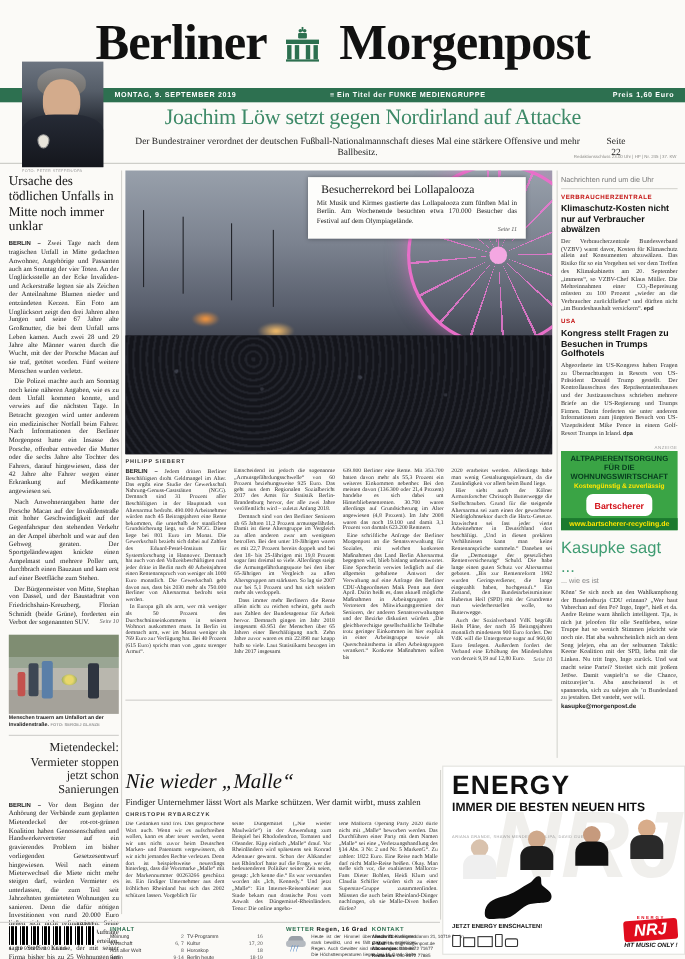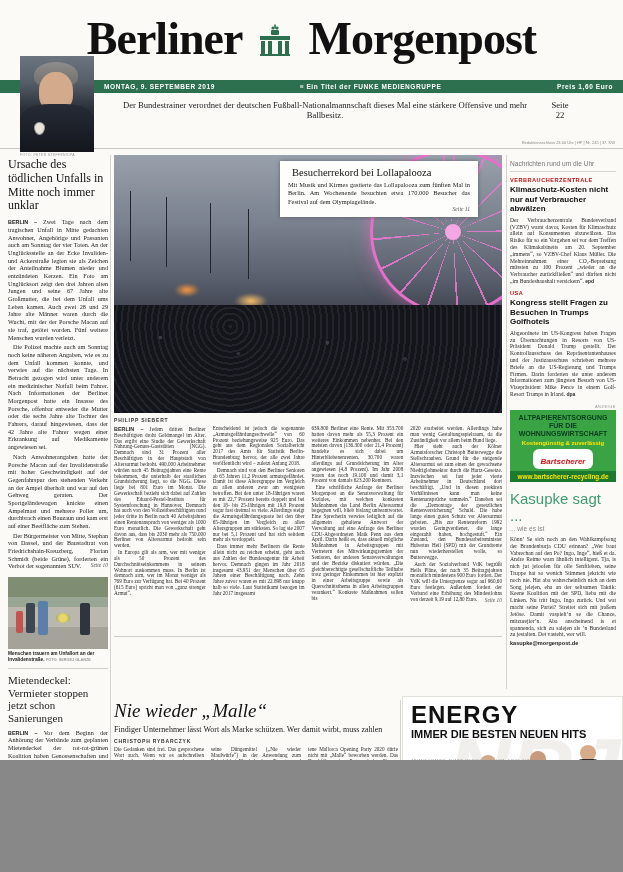--- a/index.html
+++ b/index.html
@@ -1,16 +1,16 @@
 <!DOCTYPE html>
 <html lang="de"><head>
 <meta charset="utf-8">
 <style>
   html,body{margin:0;padding:0;background:#888;}
-  .page{position:relative;width:623px;height:760px;background:#fbfaf7;overflow:hidden;
+  .page{position:relative;width:623px;height:872px;background:#fbfaf7;overflow:hidden;
         font-family:"Liberation Serif", serif;color:#1c1c1c;}
   .sans{font-family:"Liberation Sans", sans-serif;}
   
   .masthead{position:absolute;left:0;top:0;width:623px;height:80px;text-align:center;}
   .mast-title{font-size:46px;font-weight:bold;letter-spacing:-1px;line-height:78px;color:#111;}
   .gate{display:inline-block;vertical-align:-4px;margin:0 6px;}
   .datebar{position:absolute;left:0;top:80px;width:623px;height:13px;background:#2d7050;color:#fff;
            font-size:6.5px;font-weight:bold;letter-spacing:.6px;}
   .datebar .dleft{position:absolute;left:104px;top:3px;}
   .datebar .dmid{position:absolute;left:300px;top:3px;}
@@ -44,21 +44,21 @@
   .body-s{font-size:6.2px;line-height:1.24;text-align:justify;color:#222;}
   .body-s p{margin:0 0 2px 0;text-indent:5px;}
   .body-s p.first{text-indent:0;}
   .lead{font-weight:bold;font-family:"Liberation Sans",sans-serif;font-size:5.4px;}
   .pageref{font-size:5.4px;color:#555;float:right;font-style:italic;}
   .memphoto{width:100px;height:72px;margin-top:5px;position:relative;overflow:hidden;
      background:linear-gradient(180deg,#7f8d72 0 28%,#9aa694 28% 42%,#b9b7ae 42% 70%,#a5a29a 70% 100%);}
   .memphoto .fig{position:absolute;border-radius:2px;}
   .memcap{font-size:4.8px;font-weight:bold;font-family:"Liberation Sans",sans-serif;line-height:1.25;margin-top:2px;}
   .memcredit{font-size:3.8px;color:#999;font-family:"Liberation Sans",sans-serif;}
-  .leftcol h3{margin:4px 0 4px 0;font-size:11px;font-weight:normal;line-height:1.15;}
+  .leftcol h3{margin:4px 0 4px 0;font-size:11px;font-weight:normal;line-height:1.15;text-align:right;}
   
   .center{position:absolute;left:114px;top:155px;width:388px;}
   .lolla{position:relative;width:388px;height:258px;overflow:hidden;
      background:linear-gradient(180deg,#98a0ab 0%,#7b828f 26%,#595f6d 48%,#32353f 68%,#17181f 82%,#101017 100%);}
   .wheel{position:absolute;right:-34px;top:-6px;width:160px;height:160px;border-radius:50%;
      border:3px solid #e86fc9;background:repeating-conic-gradient(rgba(236,120,210,.85) 0 1.6deg,transparent 1.6deg 22deg);
      box-shadow:0 0 18px rgba(236,120,210,.5);}
   .wheel .hub{position:absolute;left:50%;top:50%;width:16px;height:16px;margin:-8px 0 0 -8px;border-radius:50%;background:#f4a7e2;}
   .glow{position:absolute;border-radius:50%;filter:blur(1px);}
   .pole{position:absolute;top:36px;width:1px;height:70px;background:#23252b;}
@@ -93,21 +93,21 @@
   .websub{font-family:"Liberation Sans",sans-serif;font-size:6.6px;color:#777;margin:2px 0 4px 0;border-bottom:1px solid #d5d4cf;padding-bottom:4px;}
   .cat{font-family:"Liberation Sans",sans-serif;font-size:5.6px;font-weight:bold;letter-spacing:.5px;color:#c41212;margin:5px 0 2px 0;}
   .sb-title{font-family:"Liberation Sans",sans-serif;font-size:8px;font-weight:bold;line-height:1.2;color:#111;margin-bottom:3px;}
   .sb-body{font-size:5.6px;line-height:1.22;text-align:justify;color:#2a2a2a;}
   .agency{font-weight:bold;font-family:"Liberation Sans",sans-serif;font-size:5px;}
   .anzeige{font-size:4px;color:#999;text-align:right;font-family:"Liberation Sans",sans-serif;margin-top:6px;letter-spacing:.5px;}
   .bart{margin-top:1px;background:#3aa445;padding:4px 4px 0 4px;text-align:center;}
   .bart .l1{font-family:"Liberation Sans",sans-serif;font-weight:bold;font-size:7px;color:#063c1e;line-height:1.15;}
   .bart .l2{font-family:"Liberation Sans",sans-serif;font-weight:bold;font-size:6px;color:#ffe600;margin:2px 0;}
   .bart .pill{display:inline-block;background:#fff;border-radius:6px;padding:1px 8px;margin:1px 0 2px 0;}
-  .bart .pill span{color:#d3121a;font-weight:bold;font-style:italic;font-size:8px;font-family:"Liberation Sans",sans-serif;}
+  .bart .pill span{color:#d3121a;font-weight:bold;font-size:8px;font-family:"Liberation Sans",sans-serif;}
   .bart .url{background:#1c7a2e;margin:0 -4px;padding:2px 0;font-family:"Liberation Sans",sans-serif;font-weight:bold;font-size:6.4px;color:#ffe600;}
   .kasupke h2{margin:8px 0 0 0;font-family:"Liberation Sans",sans-serif;font-weight:normal;font-size:15px;color:#3f9c72;}
   .kasupke .sub{font-family:"Liberation Sans",sans-serif;font-size:6.6px;color:#888;margin:1px 0 4px 0;}
   .kmail{font-family:"Liberation Sans",sans-serif;font-weight:bold;font-size:5.6px;margin-top:2px;}
   
   .energy{position:absolute;left:402px;top:696px;width:219px;height:170px;background:#fff;border:1px solid #e2e1dc;overflow:hidden;}
   .energy .brand{font-family:"Liberation Sans",sans-serif;font-weight:bold;font-size:24px;letter-spacing:1px;color:#111;margin:4px 0 0 8px;}
   .energy .claim{font-family:"Liberation Sans",sans-serif;font-weight:bold;font-size:11px;line-height:1.05;color:#111;margin:0 0 0 8px;}
   .energy .artists{position:absolute;left:8px;top:62px;font-family:"Liberation Sans",sans-serif;font-size:3.6px;color:#9a9a9a;letter-spacing:.4px;line-height:1.5;}
   .nrj-bg{position:absolute;right:2px;top:28px;font-family:"Liberation Sans",sans-serif;font-weight:bold;font-style:italic;
@@ -187,20 +187,21 @@
 
   <div class="loew">
     <div class="hair"></div>
     <div class="face"></div>
     <div class="body"></div>
     <div class="crest"></div>
   </div>
   <div class="loew-credit">FOTO: PETER STEFFEN/DPA</div>
 
   <div class="topstory">
+    <h1>Joachim Löw setzt gegen Nordirland auf Attacke</h1>
     <div class="topsub">
       <span>Der Bundestrainer verordnet der deutschen Fußball-Nationalmannschaft dieses Mal eine stärkere Offensive und mehr Ballbesitz.</span>
       <span>Seite 22</span>
     </div>
   </div>
   <div class="toprule"></div>
   <div class="edmeta">Redaktionsschluss 23.00 Uhr | HP | Nr. 245 | 37. KW</div>
 
   <div class="vrule" style="left:110px;height:676px;"></div>
   <div class="vrule" style="left:506px;height:534px;"></div>

